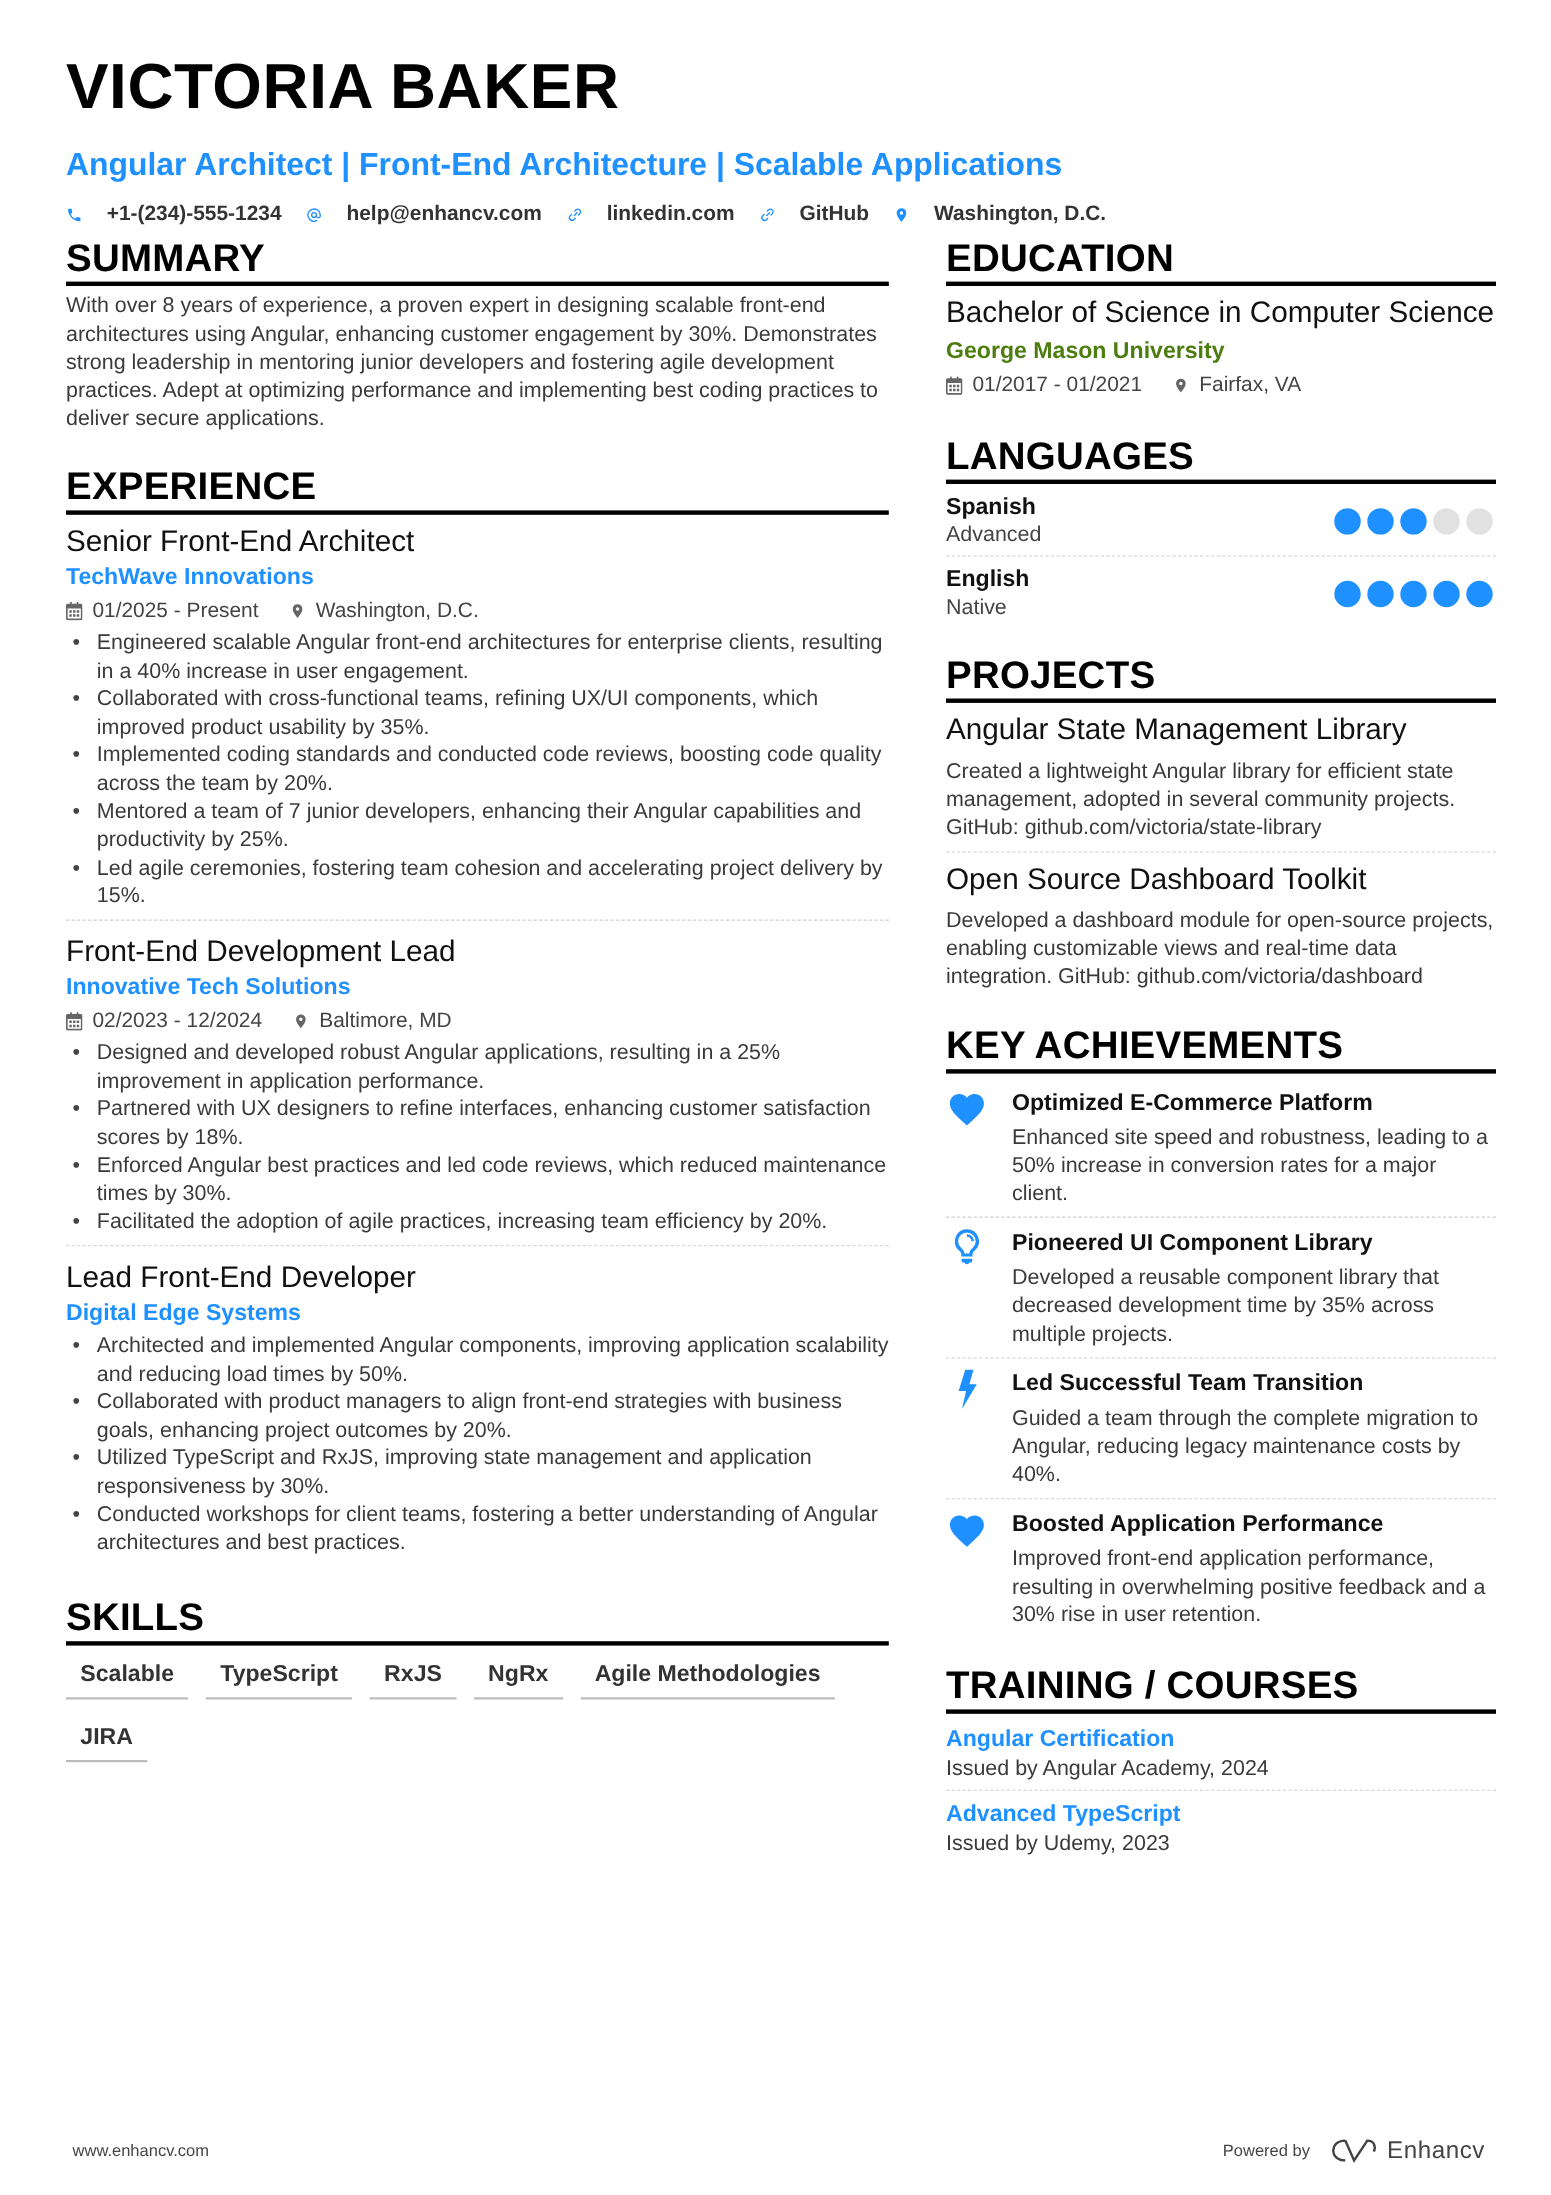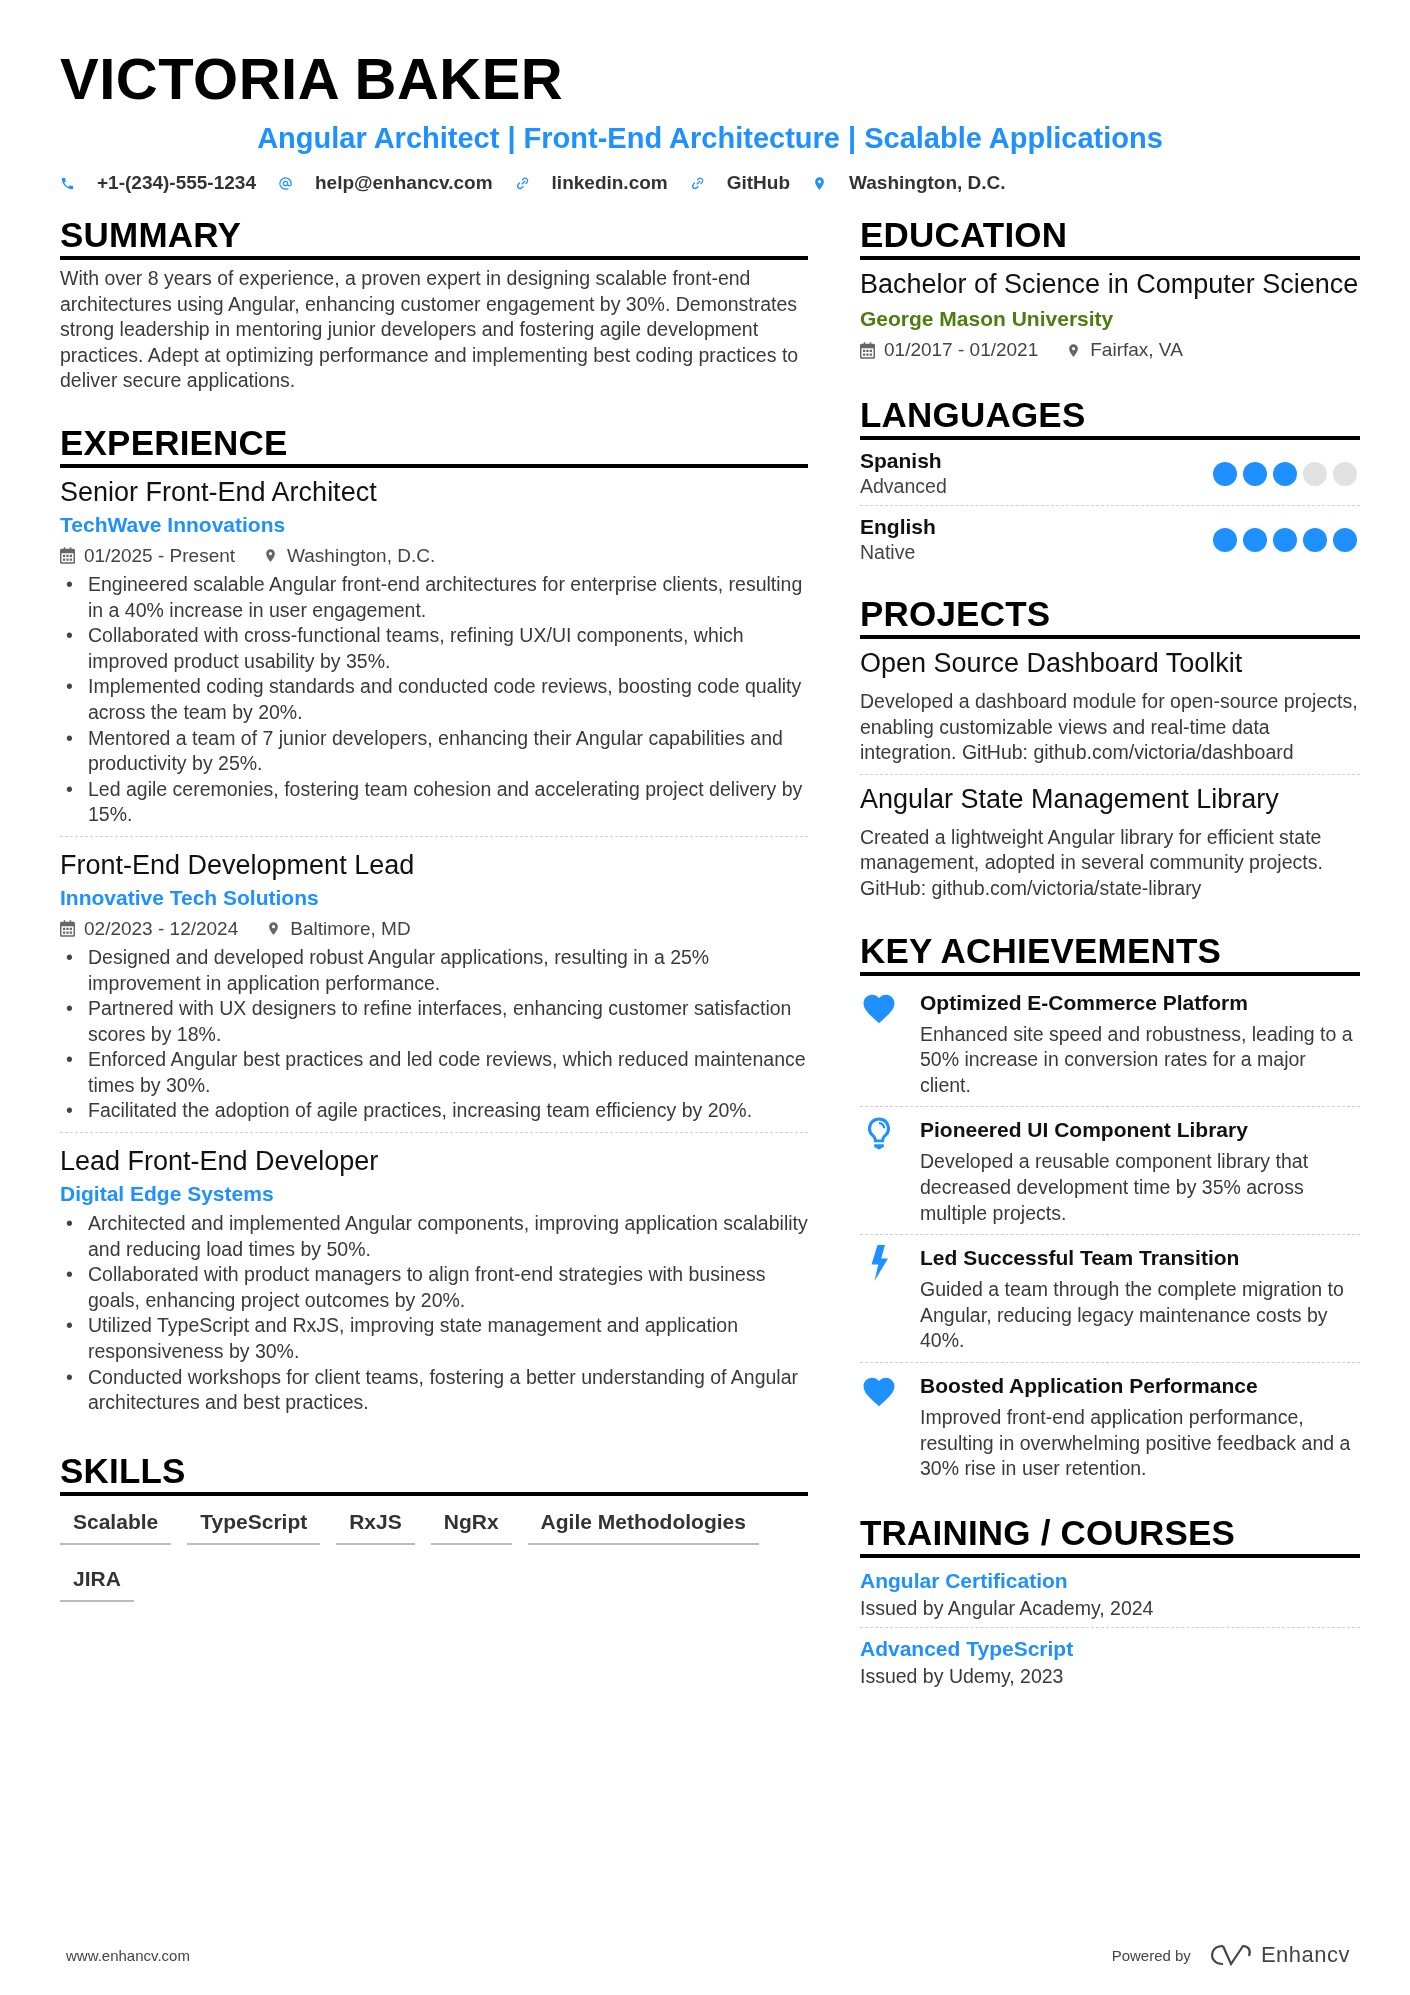--- a/index.html
+++ b/index.html
@@ -1,21 +1,21 @@
 <!DOCTYPE html>
 <html><head>
 <meta charset="utf-8">
 <style>
   * { box-sizing: border-box; margin: 0; padding: 0; }
   html, body { width: 1410px; height: 1995px; background: #ffffff; }
   body { font-family: "Liberation Sans", "DejaVu Sans", sans-serif; color: #1a1a1a; position: relative; overflow: hidden; }
 
   .header { position: absolute; left: 60px; top: 44px; width: 1300px; }
   .name { font-size: 58px; font-weight: 700; letter-spacing: 0.5px; color: #000; line-height: 70px; }
-  .tagline { font-size: 29px; font-weight: 700; color: #1e90ff; line-height: 40px; margin-top: 4px; text-align: center; }
+  .tagline { font-size: 29px; font-weight: 700; color: #1e90ff; line-height: 40px; margin-top: 16px; }
   .contacts { display: flex; gap: 22px; margin-top: 12px; font-size: 19px; font-weight: 700; color: #333; line-height: 26px; }
   .contact { display: flex; align-items: center; gap: 22px; }
   .contact svg { width: 15px; height: 15px; fill: #1e90ff; }
 
   .col { position: absolute; }
   .col-left { left: 60px; top: 214px; width: 748px; }
   .col-right { left: 860px; top: 214px; width: 500px; }
 
   .section { margin-bottom: 28px; }
   .sec-title { font-size: 35px; font-weight: 700; color: #000; line-height: 42px; border-bottom: 4px solid #000; padding-bottom: 0px; margin-bottom: 6px; letter-spacing: 0.2px; }
@@ -239,26 +239,26 @@
         <span class="dot on"></span>
         <span class="dot on"></span>
         <span class="dot on"></span>
       </div>
     </div>
   </div>
 
   <div class="section" style="margin-bottom:20px;">
     <div class="sec-title">PROJECTS</div>
     <div class="proj">
+      <div class="proj-title">Angular State Management Library</div>
+      <div class="body-text">Created a lightweight Angular library for efficient state management, adopted in several community projects. GitHub: github.com/victoria/state-library</div>
+    </div>
+    <div class="proj">
       <div class="proj-title">Open Source Dashboard Toolkit</div>
       <div class="body-text">Developed a dashboard module for open-source projects, enabling customizable views and real-time data integration. GitHub: github.com/victoria/dashboard</div>
-    </div>
-    <div class="proj">
-      <div class="proj-title">Angular State Management Library</div>
-      <div class="body-text">Created a lightweight Angular library for efficient state management, adopted in several community projects. GitHub: github.com/victoria/state-library</div>
     </div>
   </div>
 
   <div class="section" style="margin-bottom:22px;">
     <div class="sec-title">KEY ACHIEVEMENTS</div>
     <div class="ach">
       <div class="ach-icon">
           <svg width="38" height="34" viewBox="0 0 24 22">
             <path d="M12 21.5 10.6 20.2C5.4 15.5 2 12.4 2 8.5 2 5.4 4.4 3 7.5 3c1.7 0 3.4.8 4.5 2.1C13.1 3.8 14.8 3 16.5 3 19.6 3 22 5.4 22 8.5c0 3.9-3.4 7-8.6 11.7z"></path>
           </svg>

